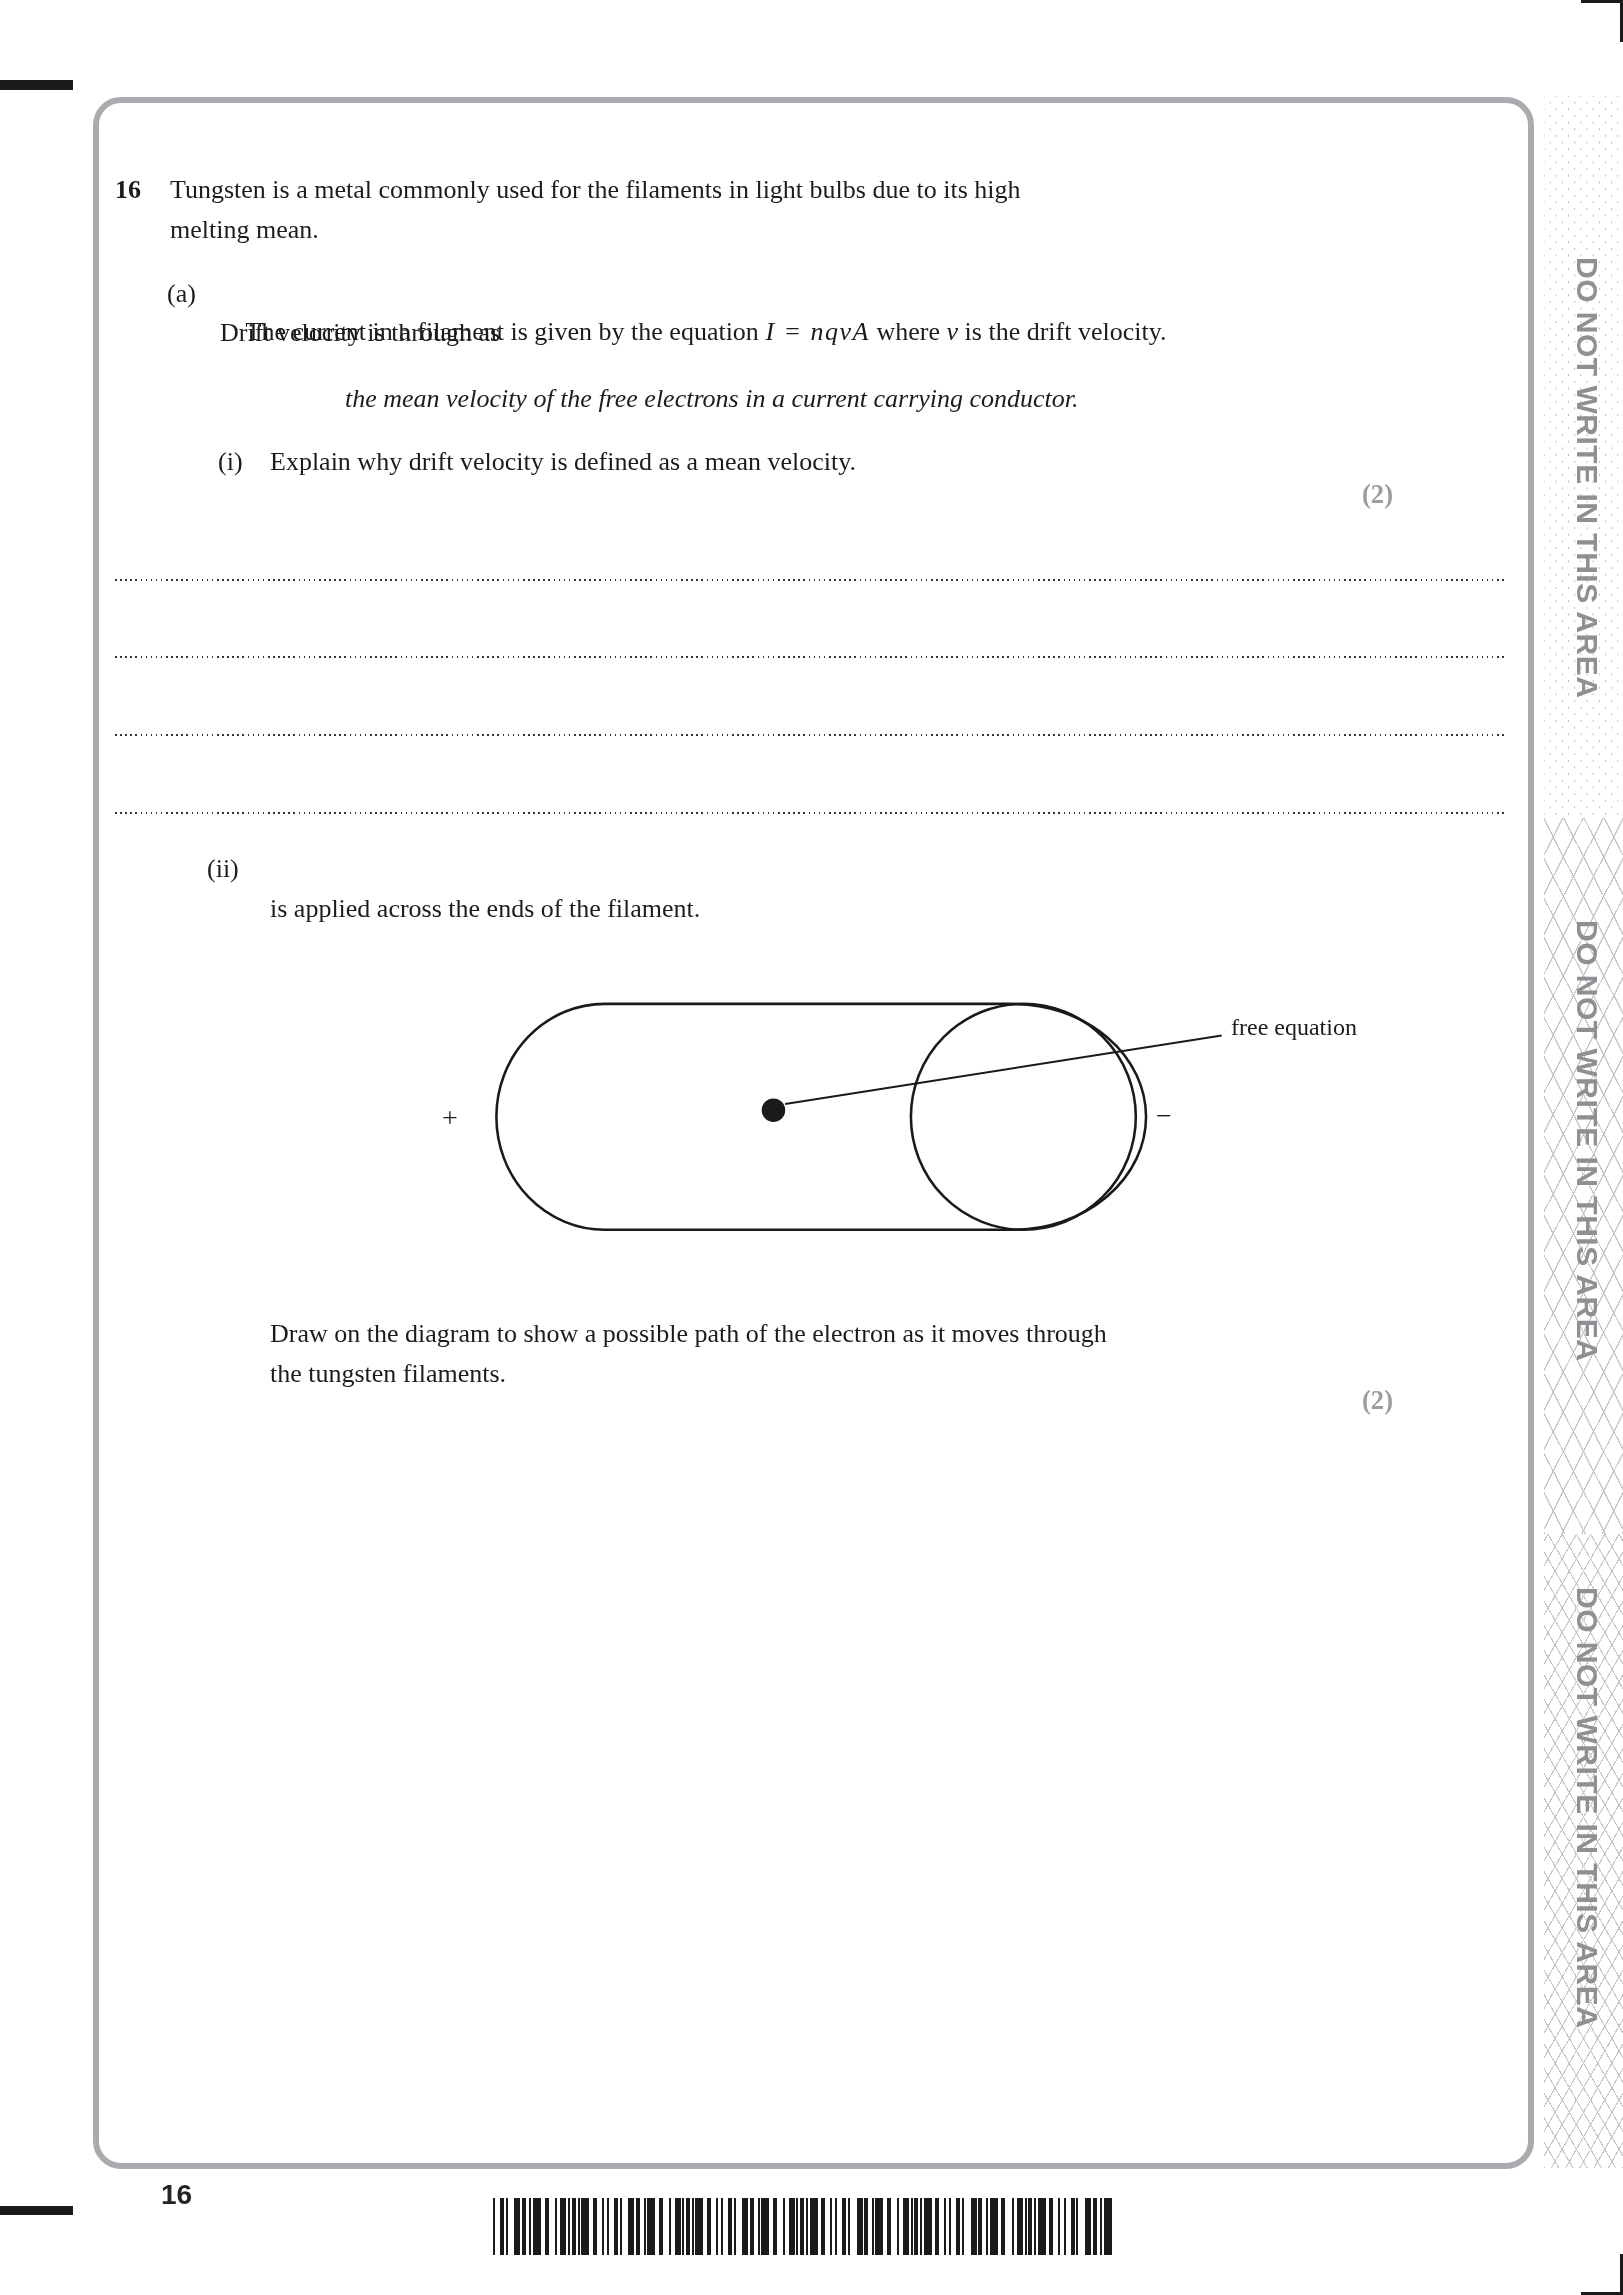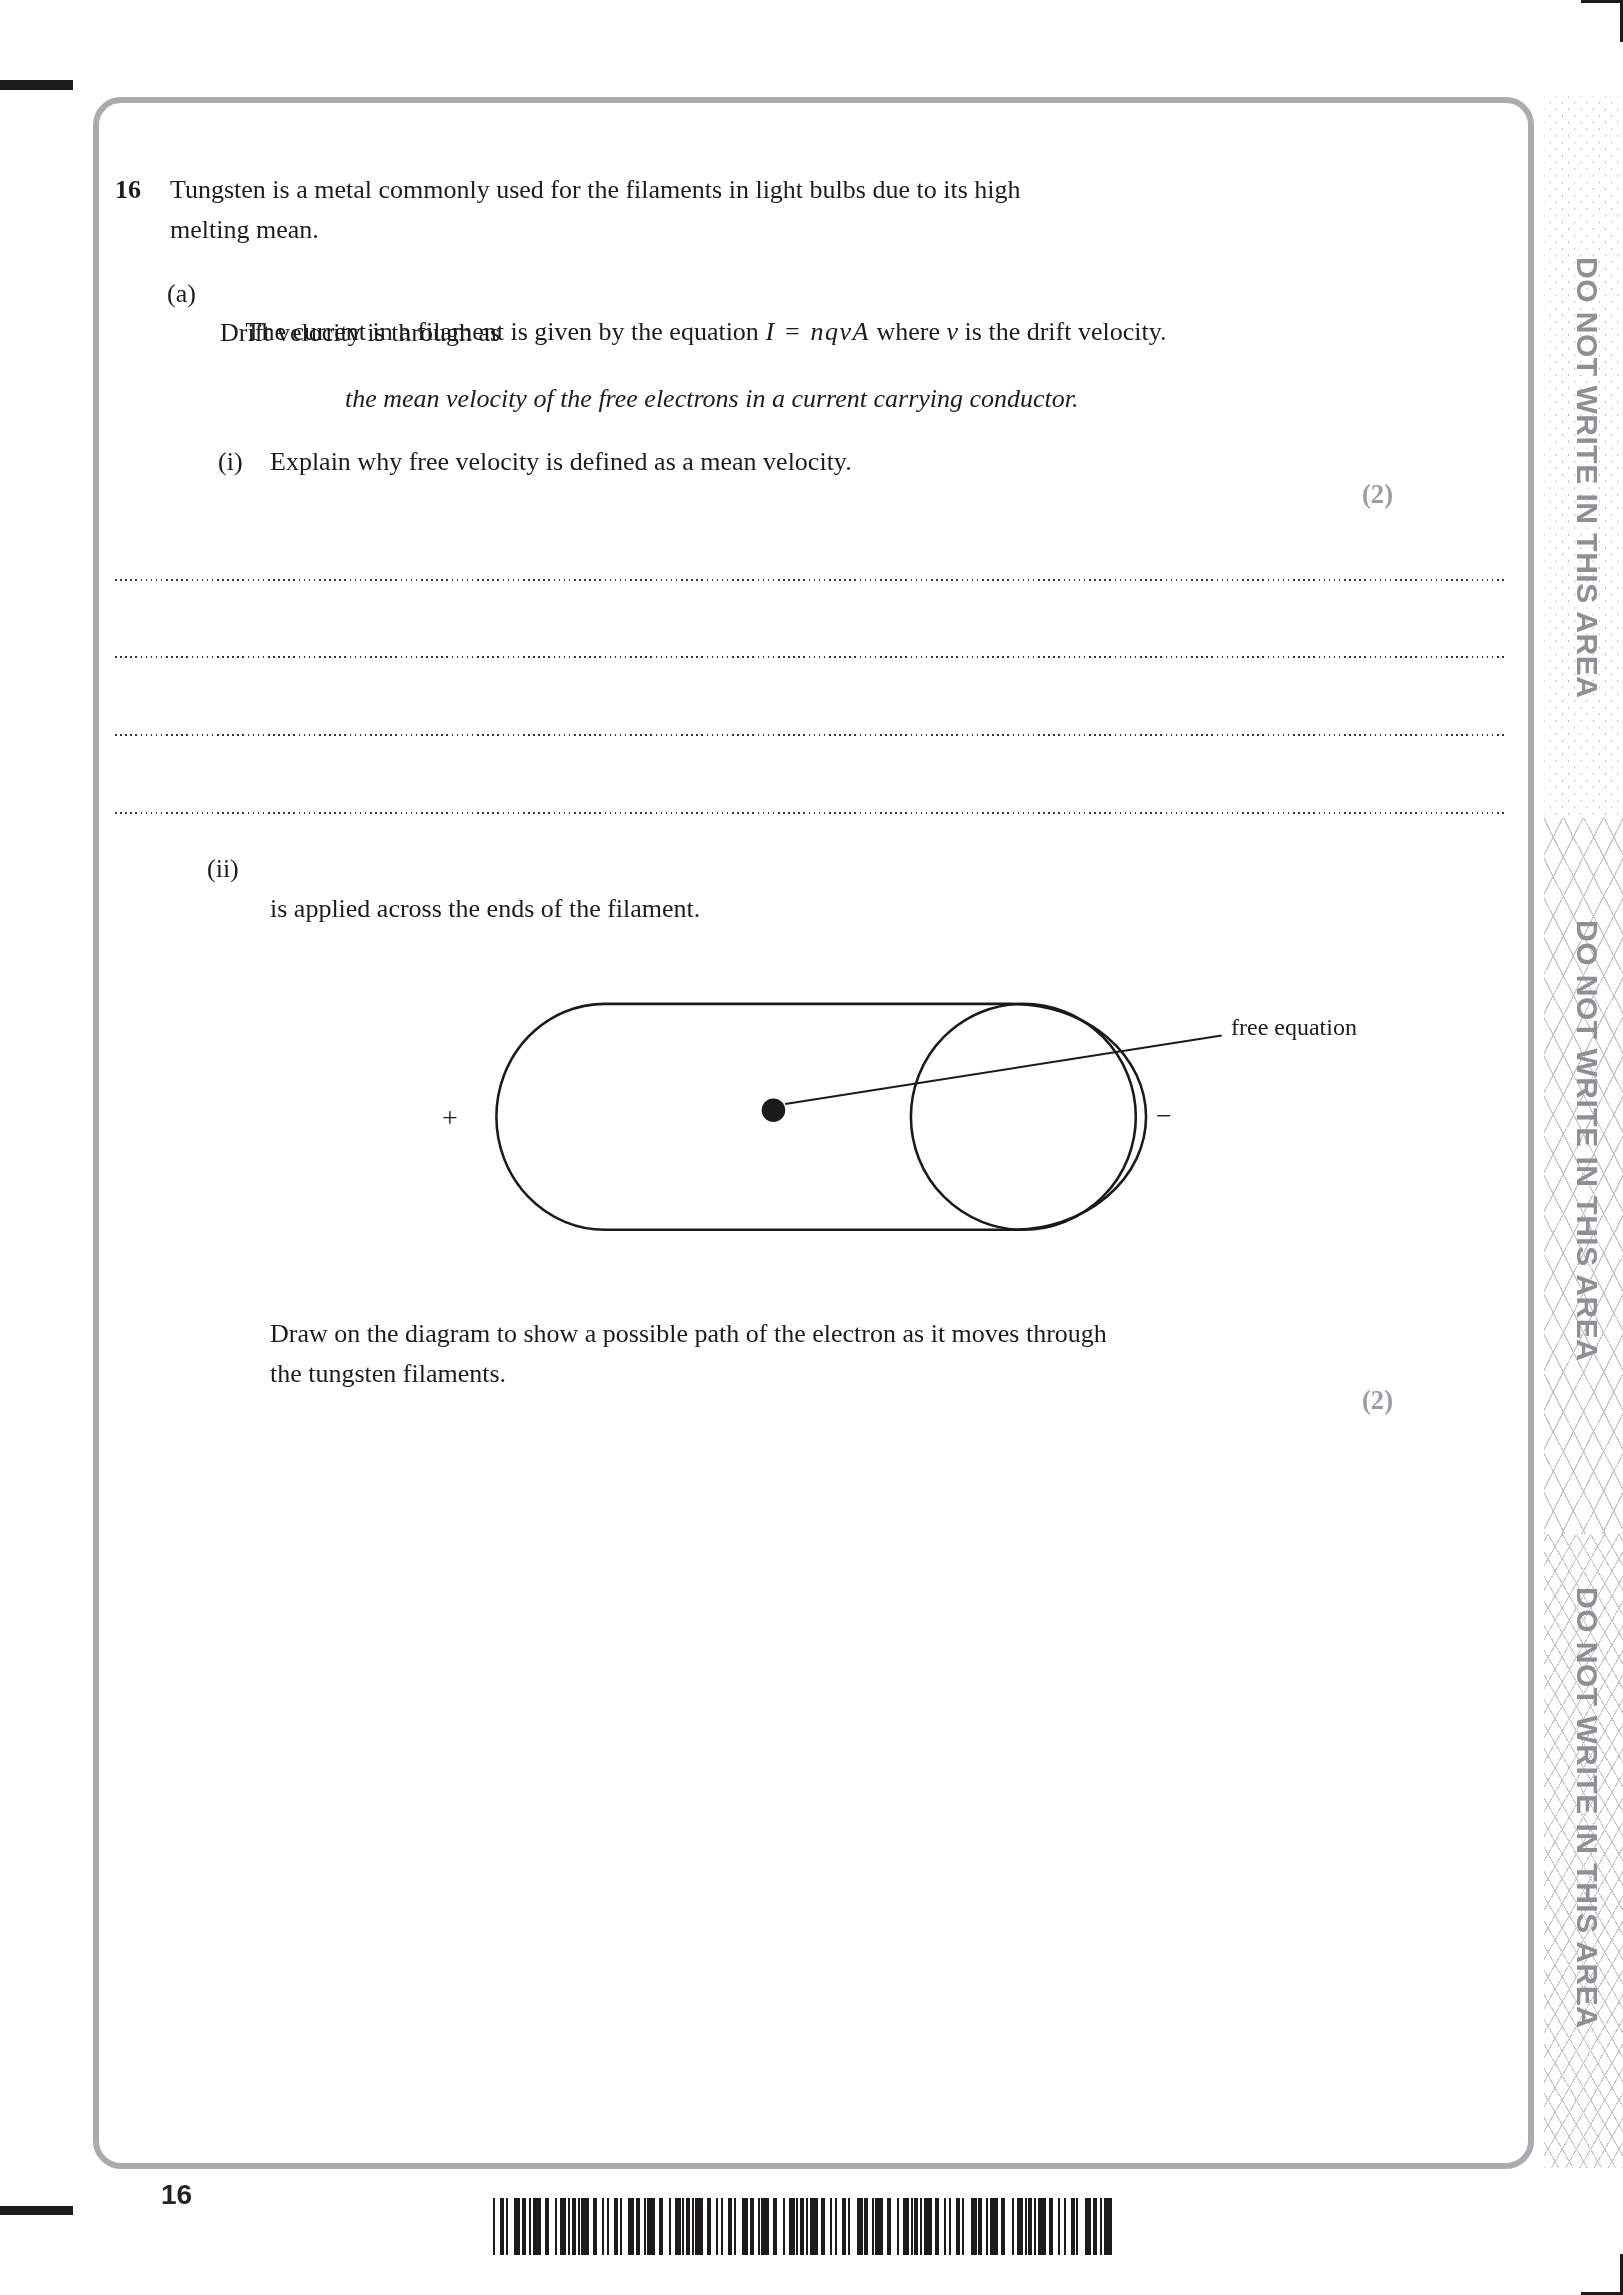--- a/index.html
+++ b/index.html
@@ -71,21 +71,21 @@
   <div class="t" style="left:170px;top:210px;">melting mean.</div>
 
   <div class="t" style="left:167px;top:274px;">(a)</div>
   <div class="t" style="left:220px;top:272px;">
     <span>The current in a filament is given by the equation </span><span class="eq">I = nqvA</span><span> where </span><span class="it">v</span><span> is the drift velocity.</span>
   </div>
   <div class="t" style="left:220px;top:313px;">Drift velocity is through as</div>
   <div class="t it" style="left:345px;top:379px;">the mean velocity of the free electrons in a current carrying conductor.</div>
 
   <div class="t" style="left:218px;top:442px;">(i)</div>
-  <div class="t" style="left:270px;top:442px;">Explain why free velocity is defined as a mean velocity.</div>
+  <div class="t" style="left:270px;top:442px;">Explain why drift velocity is defined as a mean velocity.</div>
   <div class="marks" style="left:1329px;top:479px;width:64px;text-align:right;">(2)</div>
 
   <div class="ansline" style="top:579px;"></div>
   <div class="ansline" style="top:656px;"></div>
   <div class="ansline" style="top:734px;"></div>
   <div class="ansline" style="top:812px;"></div>
 
   <div class="t" style="left:207px;top:849px;">(ii)</div>
   <div class="t" style="left:270px;top:889px;">is applied across the ends of the filament.</div>
 

